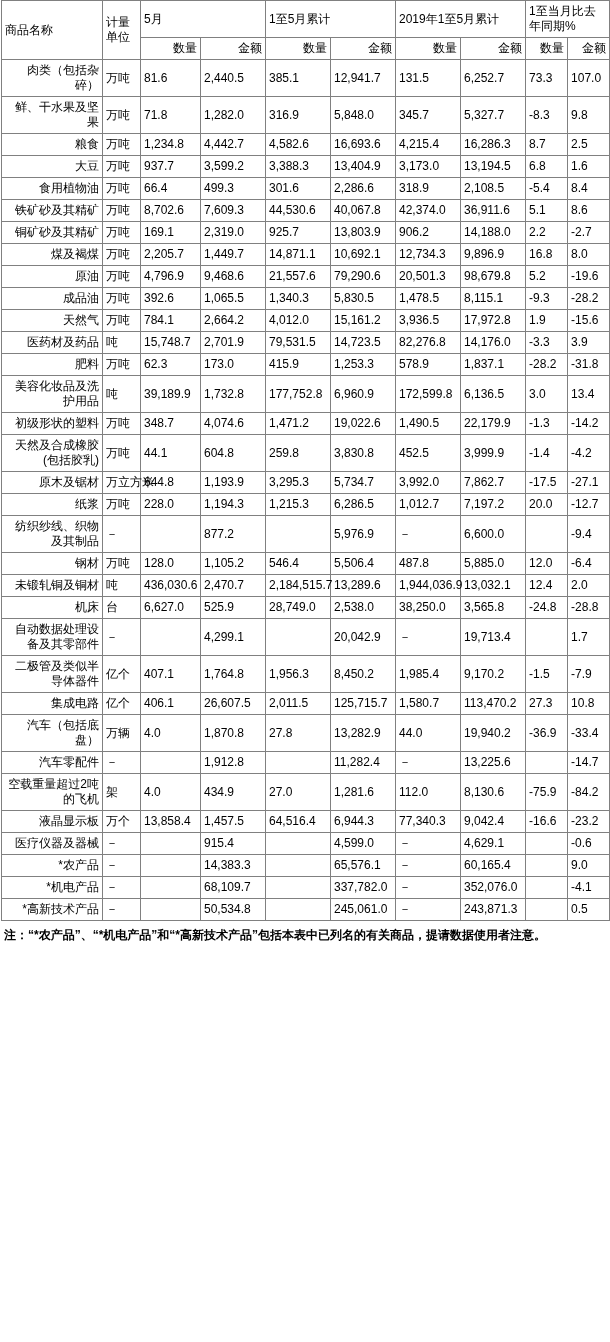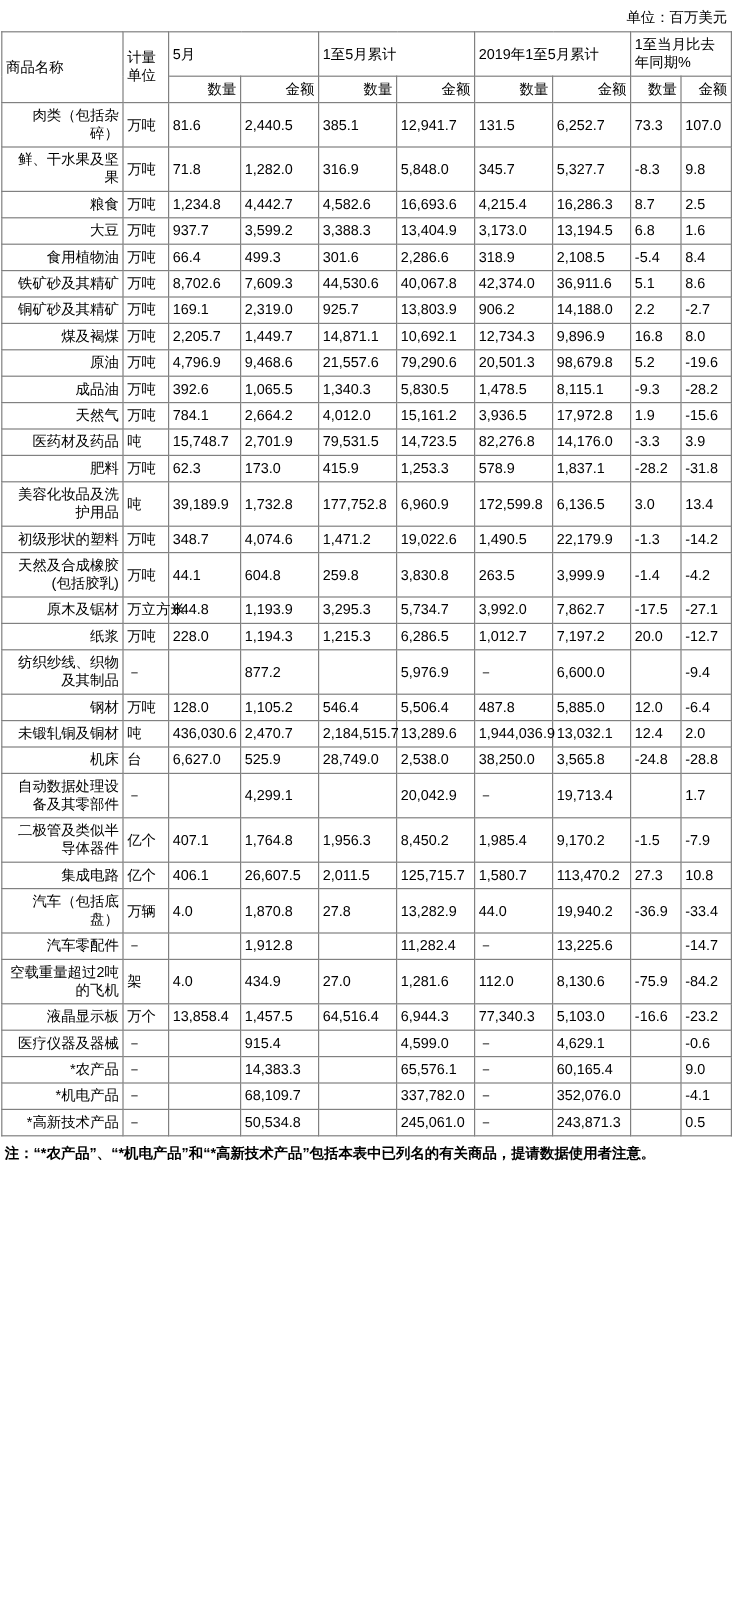--- a/index.html
+++ b/index.html
@@ -71,21 +71,20 @@
     line-height: 16px;
     padding: 6px 4px 10px 4px;
     font-weight: bold;
   }
 </style>
 </head>
 <body>
 
 <div class="page">
 
-  <div class="unit-line">单位：百万美元</div>
 
   <table class="data">
     <colgroup>
       <col class="c-name">
         <col class="c-unit">
         <col class="c-q1">
         <col class="c-a1">
       <col class="c-q2">
         <col class="c-a2">
         <col class="c-q3">
@@ -294,21 +293,21 @@
           <td class="num">-1.3</td>
           <td class="num">-14.2</td>
         </tr>
         <tr>
           <td class="name-cell">天然及合成橡胶(包括胶乳)</td>
           <td class="num">万吨</td>
           <td class="num">44.1</td>
           <td class="num">604.8</td>
           <td class="num">259.8</td>
           <td class="num">3,830.8</td>
-          <td class="num">263.5</td>
+          <td class="num">452.5</td>
           <td class="num">3,999.9</td>
           <td class="num">-1.4</td>
           <td class="num">-4.2</td>
         </tr>
         <tr>
           <td class="name-cell">原木及锯材</td>
           <td class="num">万立方米</td>
           <td class="num">644.8</td>
           <td class="num">1,193.9</td>
           <td class="num">3,295.3</td>
@@ -451,21 +450,21 @@
           <td class="num">-84.2</td>
         </tr>
         <tr>
           <td class="name-cell">液晶显示板</td>
           <td class="num">万个</td>
           <td class="num">13,858.4</td>
           <td class="num">1,457.5</td>
           <td class="num">64,516.4</td>
           <td class="num">6,944.3</td>
           <td class="num">77,340.3</td>
-          <td class="num">5,103.0</td>
+          <td class="num">9,042.4</td>
           <td class="num">-16.6</td>
           <td class="num">-23.2</td>
         </tr>
         <tr>
           <td class="name-cell">医疗仪器及器械</td>
           <td class="num">－</td>
           <td class="num"></td>
           <td class="num">915.4</td>
           <td class="num"></td>
           <td class="num">4,599.0</td>

